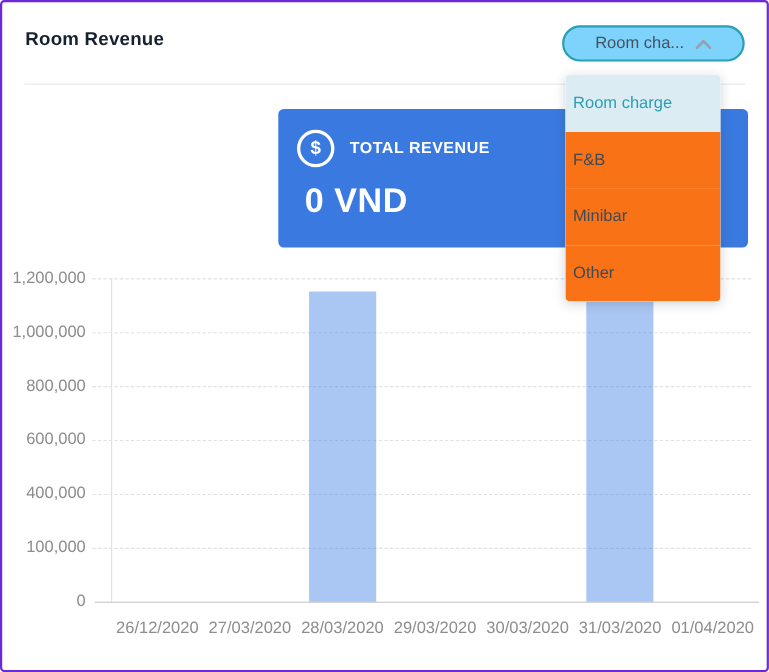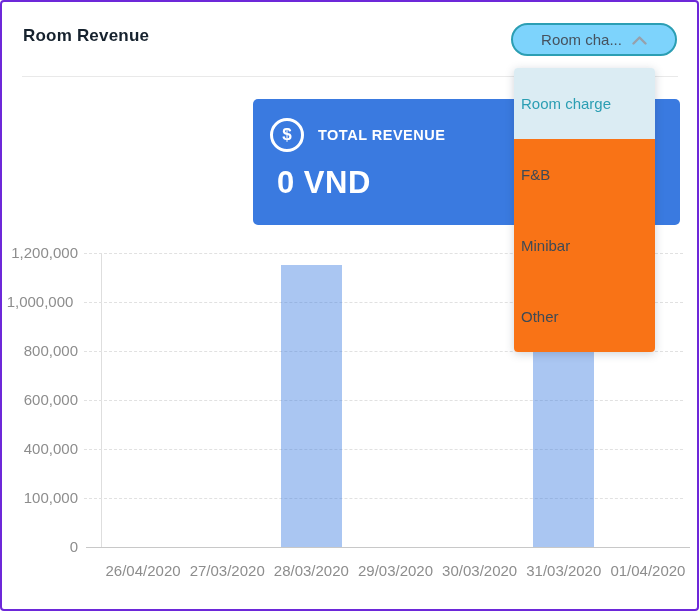--- a/index.html
+++ b/index.html
@@ -57,21 +57,21 @@
     color: #46525e;
   }
   .chevron-up { display: inline-flex; margin-top: 2px; }
 
   
   .filter-menu {
     position: absolute;
     left: 512px;
     top: 66px;
     width: 141px;
-    height: 284px;
+    height: 206px;
     background: #ffffff;
     border-radius: 4px;
     box-shadow: 0 2px 10px rgba(40,60,80,0.22);
     display: flex;
     flex-direction: column;
     overflow: hidden;
     z-index: 50;
   }
   .filter-menu .menu-item {
     flex: 1;
@@ -176,24 +176,24 @@
       <div class="y-tick-label" style="left: 0px; top: 536px;">0</div>
       <div class="gridline" style="top: 496px; left: 82px; width: 599px;"></div>
       <div class="y-tick-label" style="left: 0px; top: 487px;">100,000</div>
       <div class="gridline" style="top: 447px; left: 82px; width: 599px;"></div>
       <div class="y-tick-label" style="left: 0px; top: 438px;">400,000</div>
       <div class="gridline" style="top: 398px; left: 82px; width: 599px;"></div>
       <div class="y-tick-label" style="left: 0px; top: 389px;">600,000</div>
       <div class="gridline" style="top: 349px; left: 82px; width: 599px;"></div>
       <div class="y-tick-label" style="left: 0px; top: 340px;">800,000</div>
       <div class="gridline" style="top: 300px; left: 82px; width: 599px;"></div>
-      <div class="y-tick-label" style="left: 0px; top: 291px; text-align: center;">1,000,000</div>
+      <div class="y-tick-label" style="left: 0px; top: 291px;">1,000,000</div>
       <div class="gridline" style="top: 251px; left: 82px; width: 599px;"></div>
       <div class="y-tick-label" style="left: 0px; top: 242px;">1,200,000</div>
-      <div class="x-tick-label" style="left: 96.0714px; top: 560px;">26/04/2020</div>
+      <div class="x-tick-label" style="left: 96.0714px; top: 560px;">26/12/2020</div>
       <div class="x-tick-label" style="left: 180.214px; top: 560px;">27/03/2020</div>
       <div class="x-tick-label" style="left: 264.357px; top: 560px;">28/03/2020</div>
       <div class="bar" style="left: 278.857px; width: 61px; top: 263.25px; height: 281.75px;"></div>
       <div class="x-tick-label" style="left: 348.5px; top: 560px;">29/03/2020</div>
       <div class="x-tick-label" style="left: 432.643px; top: 560px;">30/03/2020</div>
       <div class="x-tick-label" style="left: 516.786px; top: 560px;">31/03/2020</div>
       <div class="bar" style="left: 531.286px; width: 61px; top: 263.25px; height: 281.75px;"></div>
       <div class="x-tick-label" style="left: 600.929px; top: 560px;">01/04/2020</div>
     </div>
 

